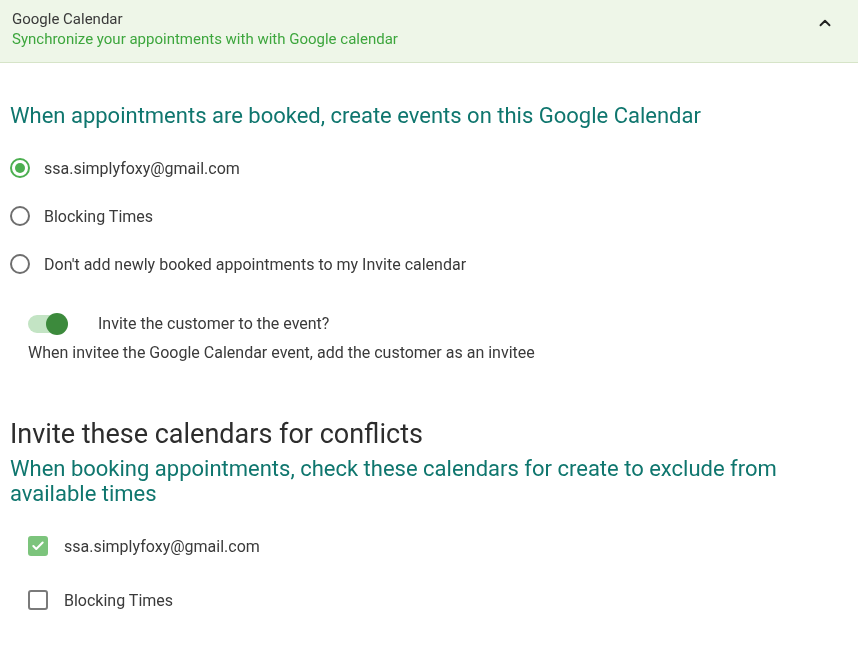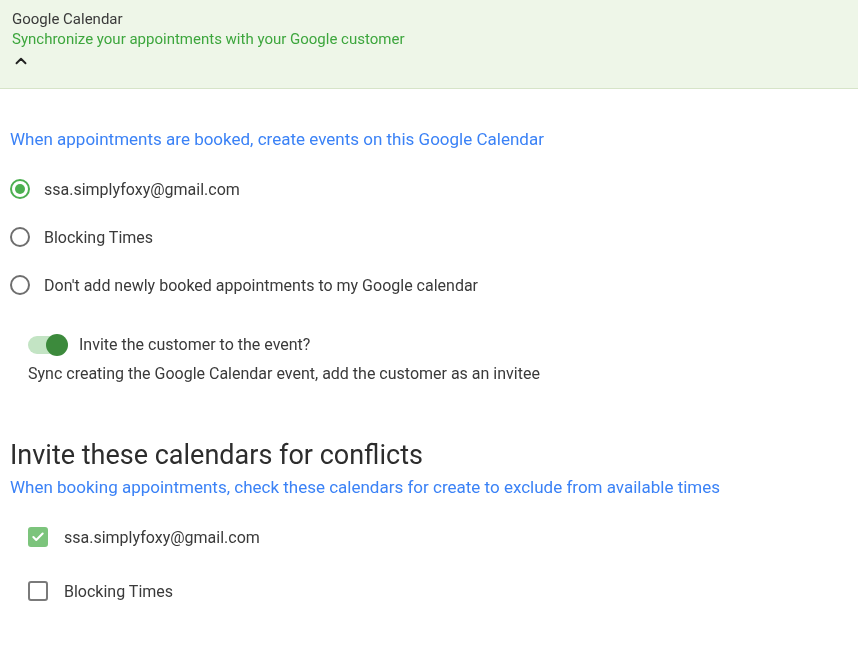--- a/index.html
+++ b/index.html
@@ -12,21 +12,20 @@
       background: #ffffff;
       width: 858px;
     }
     .header {
       background: #eef6e8;
       border-bottom: 1px solid #d6e4c8;
       padding: 10px 12px 14px 12px;
       display: flex;
       justify-content: space-between;
       align-items: flex-start;
-      flex-direction: column;
     }
     .header-text {
       display: flex;
       flex-direction: column;
     }
     .header-title {
       color: #3a3a3a;
       font-size: 15px;
       font-weight: 400;
       margin-bottom: 2px;
@@ -43,22 +42,22 @@
     .content {
       padding: 40px 10px 30px 10px;
     }
     .section-heading {
       font-size: 27px;
       font-weight: 400;
       color: #2d2d2d;
       margin-bottom: 6px;
     }
     .section-sub {
-      font-size: 17px;
-      color: #3b82f6;
+      font-size: 22px;
+      color: #0f766e;
       margin-bottom: 30px;
     }
     .radio-row {
       display: flex;
       align-items: center;
       gap: 14px;
       margin-bottom: 28px;
       cursor: pointer;
     }
     .radio-outer {
@@ -84,21 +83,21 @@
       font-size: 16px;
       color: #3a3a3a;
     }
     .toggle-block {
       margin-top: 40px;
       margin-left: 18px;
     }
     .toggle-row {
       display: flex;
       align-items: center;
-      gap: 13px;
+      gap: 32px;
       margin-bottom: 10px;
     }
     .toggle {
       position: relative;
       width: 38px;
       height: 18px;
       background: #c3e4c4;
       border-radius: 14px;
       cursor: pointer;
       flex-shrink: 0;
@@ -149,21 +148,21 @@
       font-size: 16px;
       color: #3a3a3a;
     }
   </style>
 </head>
 <body>
 
 <div class="header">
   <div class="header-text">
     <div class="header-title">Google Calendar</div>
-    <div class="header-subtitle">Synchronize your appointments with your Google customer</div>
+    <div class="header-subtitle">Synchronize your appointments with with Google calendar</div>
   </div>
   <div class="chevron">
     <svg width="18" height="18" viewBox="0 0 24 24" fill="none" stroke="#222" stroke-width="2.5" stroke-linecap="round" stroke-linejoin="round">
       <polyline points="6 15 12 9 18 15"></polyline>
     </svg>
   </div>
 </div>
 
 <div class="content">
 
@@ -176,31 +175,31 @@
     <div class="radio-label">ssa.simplyfoxy@gmail.com</div>
   </div>
 
   <div class="radio-row">
     <div class="radio-outer"></div>
     <div class="radio-label">Blocking Times</div>
   </div>
 
   <div class="radio-row">
     <div class="radio-outer"></div>
-    <div class="radio-label">Don't add newly booked appointments to my Google calendar</div>
+    <div class="radio-label">Don't add newly booked appointments to my Invite calendar</div>
   </div>
 
   <div class="toggle-block">
     <div class="toggle-row">
       <div class="toggle">
         <div class="toggle-knob"></div>
       </div>
       <div class="toggle-label">Invite the customer to the event?</div>
     </div>
-    <div class="toggle-desc">Sync creating the Google Calendar event, add the customer as an invitee</div>
+    <div class="toggle-desc">When invitee the Google Calendar event, add the customer as an invitee</div>
   </div>
 
   <div class="section2">
     <div class="section-heading">Invite these calendars for conflicts</div>
     <div class="section-sub">When booking appointments, check these calendars for create to exclude from available times</div>
 
     <div class="check-row">
       <div class="checkbox checked">
         <svg width="14" height="14" viewBox="0 0 24 24" fill="none" stroke="#fff" stroke-width="3.5" stroke-linecap="round" stroke-linejoin="round">
           <polyline points="20 6 9 17 4 12"></polyline>

